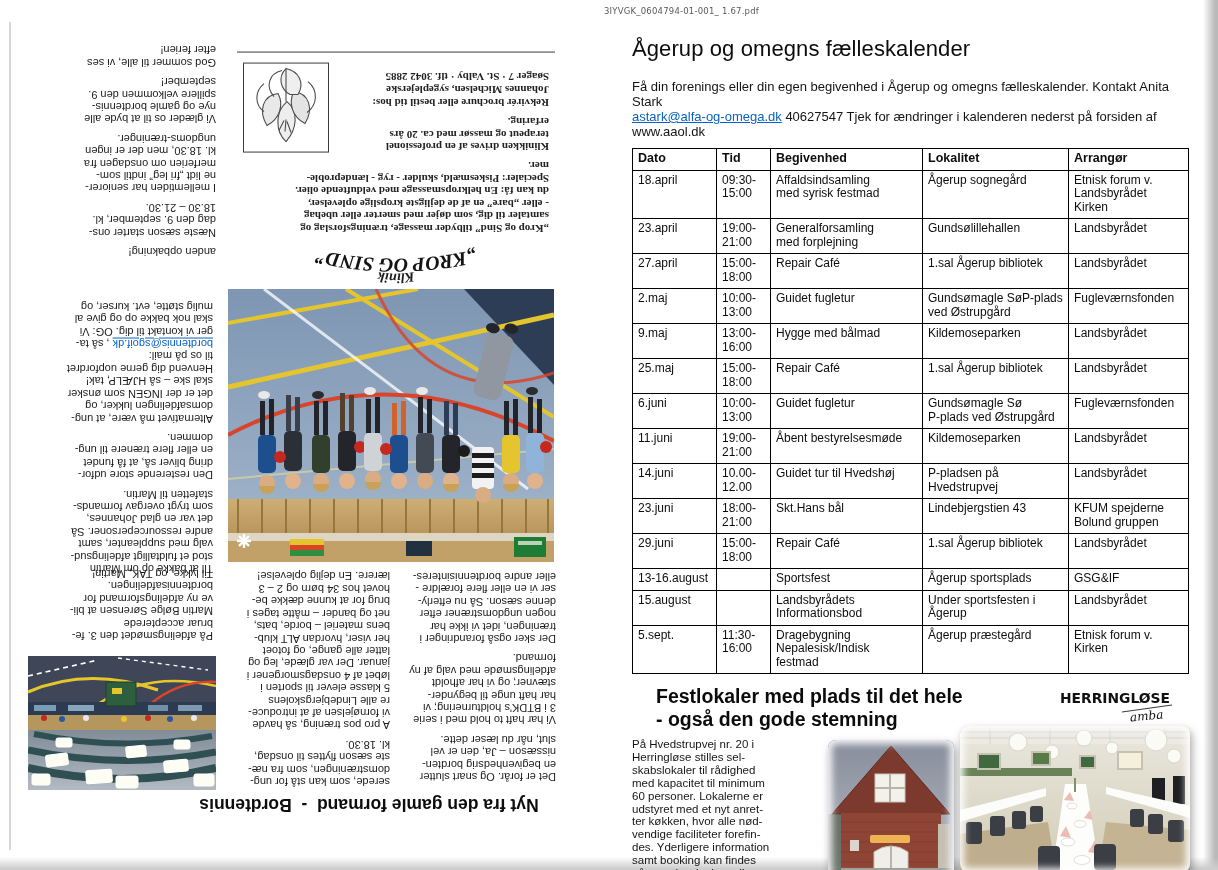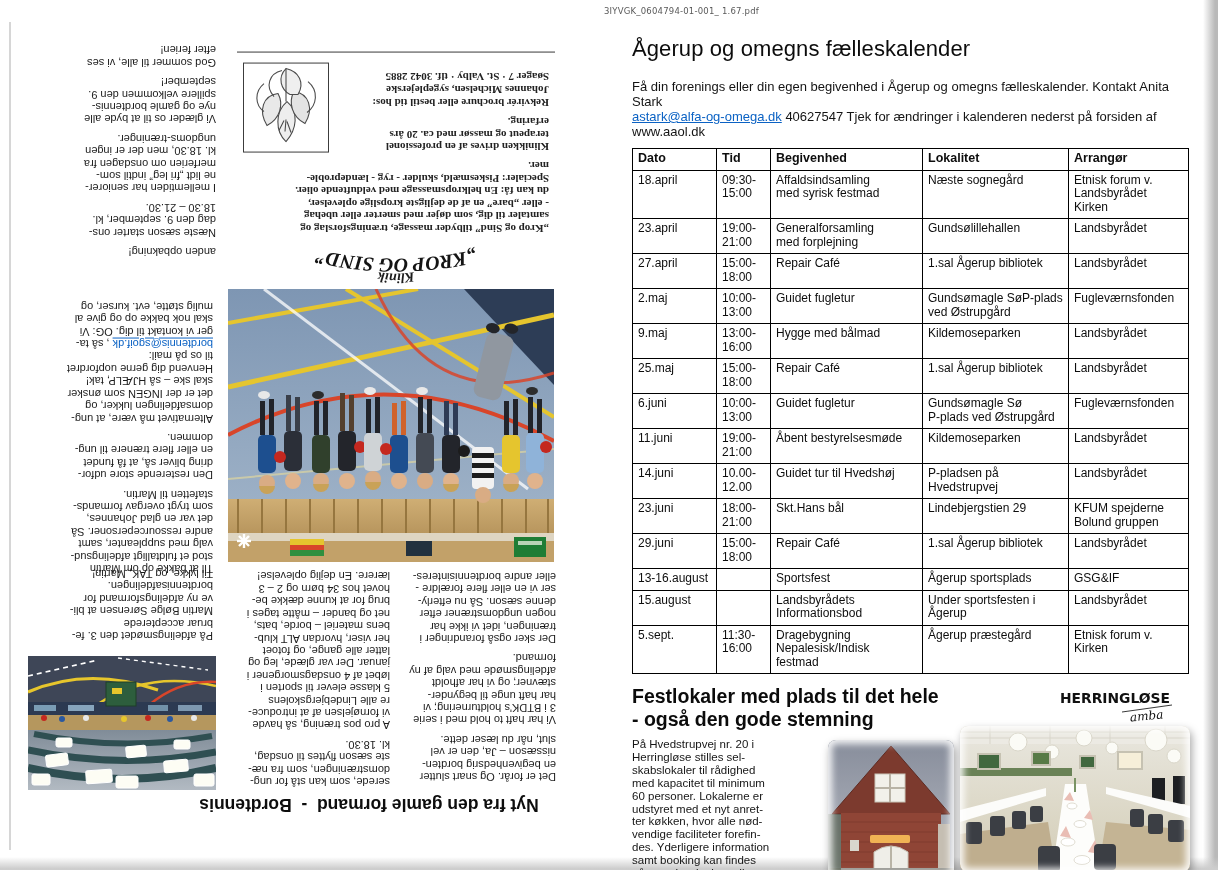--- a/index.html
+++ b/index.html
@@ -51,21 +51,21 @@
   .rp-page{position:absolute;left:632px;top:36px;width:562px;}
   .rp-title{font-size:22px;font-weight:400;color:#0c0c0c;margin:0 0 17px;letter-spacing:.1px;}
   .rp-intro{font-size:13px;line-height:15px;color:#141414;margin:0 0 9px;}
   table.cal{border-collapse:collapse;width:556px;table-layout:fixed;}
   table.cal th,table.cal td{border:1.5px solid #000;padding:3px 5px 4px;vertical-align:top;
     text-align:left;font-size:12px;line-height:13.5px;white-space:pre-line;color:#0d0d0d;}
   table.cal th{font-weight:bold;font-size:12.5px;white-space:nowrap;}
   col.c-dato{width:84px;}col.c-tid{width:54px;}col.c-beg{width:152px;}col.c-lok{width:146px;}col.c-arr{width:120px;}
 
   .fest{margin-top:11px;}
-  .fest-head-row{display:flex;justify-content:space-between;align-items:flex-start;}
+  .fest-head-row{display:flex;justify-content:space-between;align-items:flex-start;margin-left:24px;}
   .fest-heading{font-size:19.5px;line-height:22.5px;font-weight:bold;color:#0b0b0b;margin:0;white-space:pre-line;}
   .fest-logo{margin-top:4px;margin-right:18px;}
   .fest-body-row{display:flex;gap:6px;margin-top:8px;}
   .fest-text{width:190px;font-size:11.5px;line-height:12.9px;color:#161616;margin:0;white-space:pre-line;}
   .photo-soft{position:relative;border-radius:8px;overflow:hidden;flex:none;
     box-shadow:2px 4px 9px rgba(0,0,0,.35);}
   .photo-soft::after{content:'';position:absolute;inset:0;border-radius:8px;
     box-shadow:inset 0 0 7px 4px rgba(255,255,255,.9);pointer-events:none;}
   .photo-soft svg{display:block;}
   .house-photo{width:126px;height:138px;margin-top:2px;}
@@ -437,21 +437,21 @@
           <th>Arrangør</th>
         </tr>
       </thead>
     <tbody id="cal-body">
         <tr>
           <td>18.april</td>
           <td>09:30-
 15:00</td>
           <td>Affaldsindsamling
 med syrisk festmad</td>
-          <td>Næste sognegård</td>
+          <td>Ågerup sognegård</td>
           <td>Etnisk forum v.
 Landsbyrådet
 Kirken</td>
         </tr>
         <tr>
           <td>23.april</td>
           <td>19:00-
 21:00</td>
           <td>Generalforsamling
 med forplejning</td>
@@ -515,21 +515,21 @@
           <td>Guidet tur til Hvedshøj</td>
           <td>P-pladsen på
 Hvedstrupvej</td>
           <td>Landsbyrådet</td>
         </tr>
         <tr>
           <td>23.juni</td>
           <td>18:00-
 21:00</td>
           <td>Skt.Hans bål</td>
-          <td>Lindebjergstien 29</td>
+          <td>Lindebjergstien 43</td>
           <td>KFUM spejderne
 Bolund gruppen</td>
         </tr>
         <tr>
           <td>29.juni</td>
           <td>15:00-
 18:00</td>
           <td>Repair Café</td>
           <td>1.sal Ågerup bibliotek</td>
           <td>Landsbyrådet</td>

